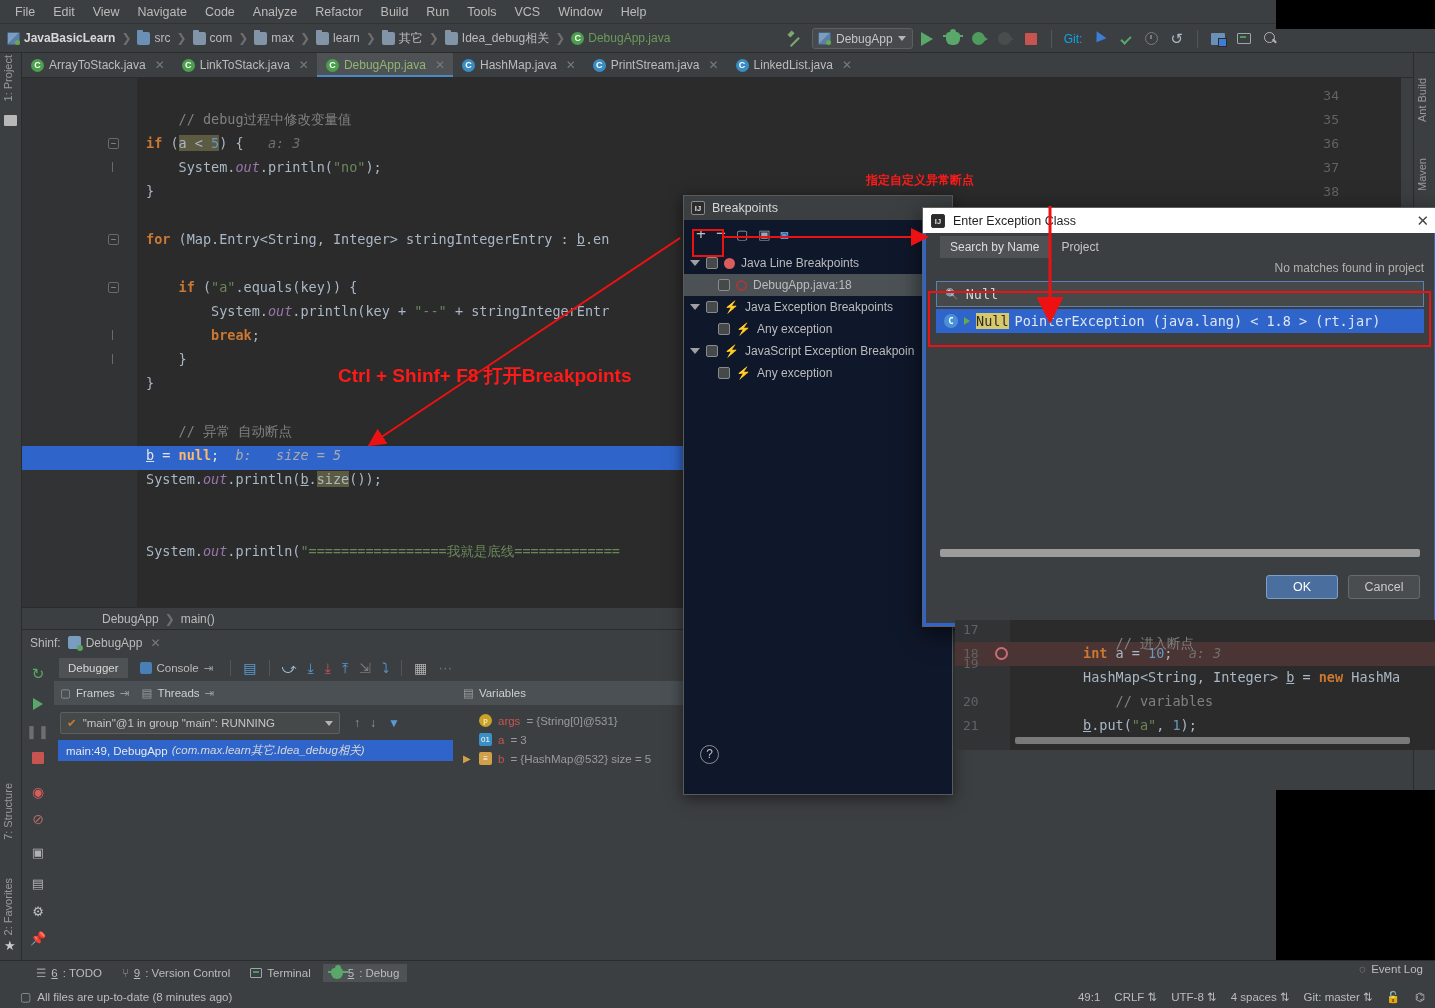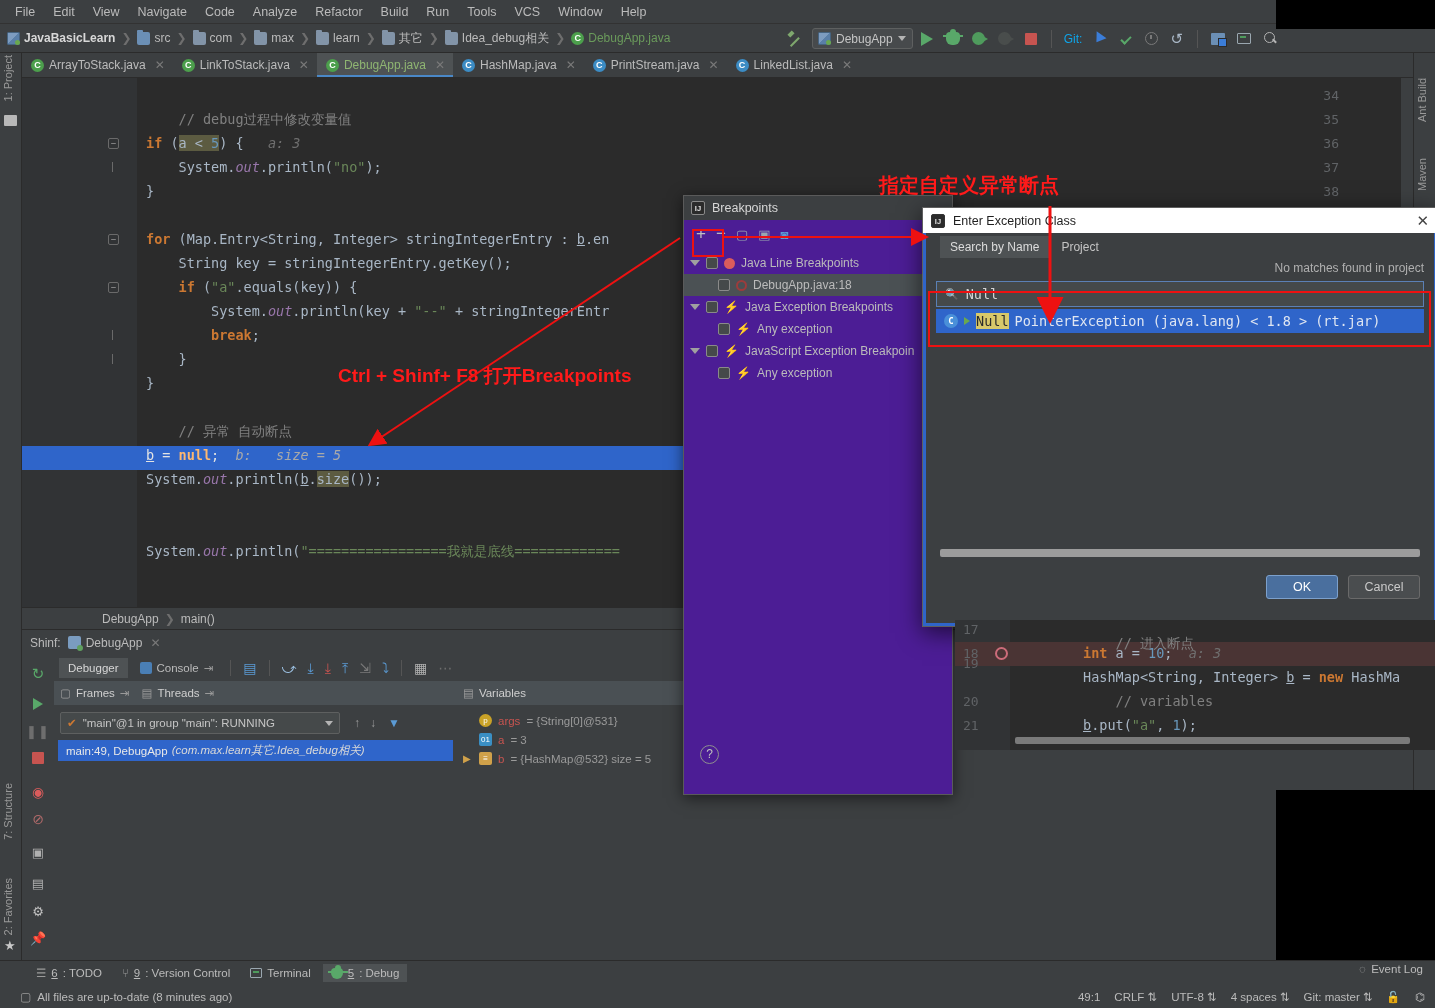--- a/index.html
+++ b/index.html
@@ -164,21 +164,21 @@
   
   .bottombar { position:absolute; left:0; top:960px; width:1435px; height:25px; background:#3c3f41; display:flex; align-items:center; padding-left:28px; gap:4px; border-top:1px solid #2b2b2b;}
   .bb-item { display:flex; align-items:center; gap:5px; padding:3px 8px; font-size:11.5px; color:#bbbbbb;}
   .bb-item.sel { background:#4e5254; }
   .bb-item u { text-decoration:underline; }
   .statusbar { position:absolute; left:0; top:985px; width:1435px; height:23px; background:#3c3f41; display:flex; align-items:center; padding-left:20px; gap:6px;}
   .status-right { position:absolute; right:10px; top:0; height:23px; display:flex; align-items:center; gap:14px; font-size:11.5px; color:#bbbbbb;}
   .eventlog { position:absolute; right:12px; top:963px; display:flex; align-items:center; gap:5px; font-size:11.5px; color:#bbbbbb;}
 
   
-  .bpdlg { position:absolute; left:683px; top:195px; width:270px; height:600px; background:#4c1d95; border:1px solid #5a5a5a; box-shadow:0 3px 14px rgba(0,0,0,.55); }
+  .bpdlg { position:absolute; left:683px; top:195px; width:270px; height:600px; background:#0f172a; border:1px solid #5a5a5a; box-shadow:0 3px 14px rgba(0,0,0,.55); }
   .bpdlg-title { height:24px; display:flex; align-items:center; gap:7px; padding-left:7px; background:#3c3f41; font-size:12.5px; color:#d7d7d7;}
   .ij-ic { width:14px;height:14px; background:#2b2b2b; border:1px solid #8a8a8a; border-radius:2px; position:relative; flex:none;}
   .ij-ic:after{content:"IJ";position:absolute;inset:0;color:#e0e0e0;font-size:7.5px;line-height:13px;text-align:center;font-weight:bold;}
   .bptoolbar { height:28px; display:flex; align-items:center; gap:10px; padding-left:12px;}
   .bptree { padding:4px 0 0 0; }
   .bprow { display:flex; align-items:center; gap:6px; height:22px; padding-left:6px; font-size:12px; color:#bbbbbb;}
   .bprow.child { padding-left:34px; }
   .bprow.selrow { background:#4b5154; }
   .tri { width:0;height:0;border-left:5px solid transparent;border-right:5px solid transparent;border-top:6px solid #a0a0a0; flex:none;}
   .cbx { width:12px;height:12px;border:1px solid #8a8a8a;background:#45494a;border-radius:2px; flex:none;}
@@ -217,21 +217,21 @@
   .bc-bphl { position:absolute; left:0; top:22px; width:480px; height:24px; background:#4a3434;}
   .bc-ring { position:absolute; left:40px; top:27px; width:13px;height:13px;border-radius:50%;border:2.2px solid #cc6c7a;}
   .bc-hsb { position:absolute; left:60px; bottom:6px; width:395px; height:7px; background:#7a7a7a; border-radius:2px;}
 
   
   .black-tr { position:absolute; left:1276px; top:0; width:159px; height:29px; background:#000;}
   .black-br { position:absolute; left:1276px; top:790px; width:159px; height:170px; background:#000;}
 
   
   .anno { position:absolute; color:#ff1a1a; font-weight:bold; white-space:nowrap; pointer-events:none;}
-  .anno-cn { font-size:20px; font-family:"DejaVu Sans", sans-serif;margin-left:13px;}
+  .anno-cn { font-size:12px; font-family:"DejaVu Sans", sans-serif;}
   .anno-ctrl { font-size:19px; font-family:"Liberation Sans", sans-serif;}
   .redbox { position:absolute; border:2px solid #ee1111; pointer-events:none;}
   svg.overlay { position:absolute; left:0; top:0; width:1435px; height:1008px; pointer-events:none;}
 </style>
 </head>
 <body>
 
 <div class="root">
 
   <div class="menubar">
@@ -436,21 +436,20 @@
     <div class="foldmark end" style="top:276px;height:24px;"></div>
 
     <div class="codeline" style="top:33px;"><span class="cmt">    // debug过程中修改变量值</span></div>
 
     <div class="codeline" style="top:57px;"><span class="kw">if</span> (<span class="hlbox">a &lt; <span class="num">5</span></span>) {<span class="hint">   <span>a: 3</span></span></div>
 
     <div class="codeline" style="top:81px;">    System.<span class="fld">out</span>.println(<span class="str">"no"</span>);</div>
     <div class="codeline" style="top:105px;">}</div>
 
     <div class="codeline" style="top:153px;"><span class="kw">for</span> (Map.Entry&lt;String, Integer&gt; stringIntegerEntry : <span class="undl">b</span>.en</div>
-    <div class="codeline" style="top:177px;">    String key = stringIntegerEntry.getKey();</div>
     <div class="codeline" style="top:201px;">    <span class="kw">if</span> (<span class="str">"a"</span>.equals(key)) {</div>
     <div class="codeline" style="top:225px;">        System.<span class="fld">out</span>.println(key + <span class="str">"--"</span> + stringIntegerEntr</div>
     <div class="codeline" style="top:249px;">        <span class="kw">break</span>;</div>
     <div class="codeline" style="top:273px;">    }</div>
     <div class="codeline" style="top:297px;">}</div>
 
     <div class="codeline" style="top:345px;"><span class="cmt">    // 异常 自动断点</span></div>
 
     <div class="codeline" style="top:369px;"><span class="undl" style="color:#e3e3e3;">b</span> <span style="color:#e3e3e3;">=</span> <span class="kw" style="color:#ffb870;">null</span><span style="color:#e3e3e3;">;</span><span class="hint2">  <span>b:   size = 5</span></span></div>
 

